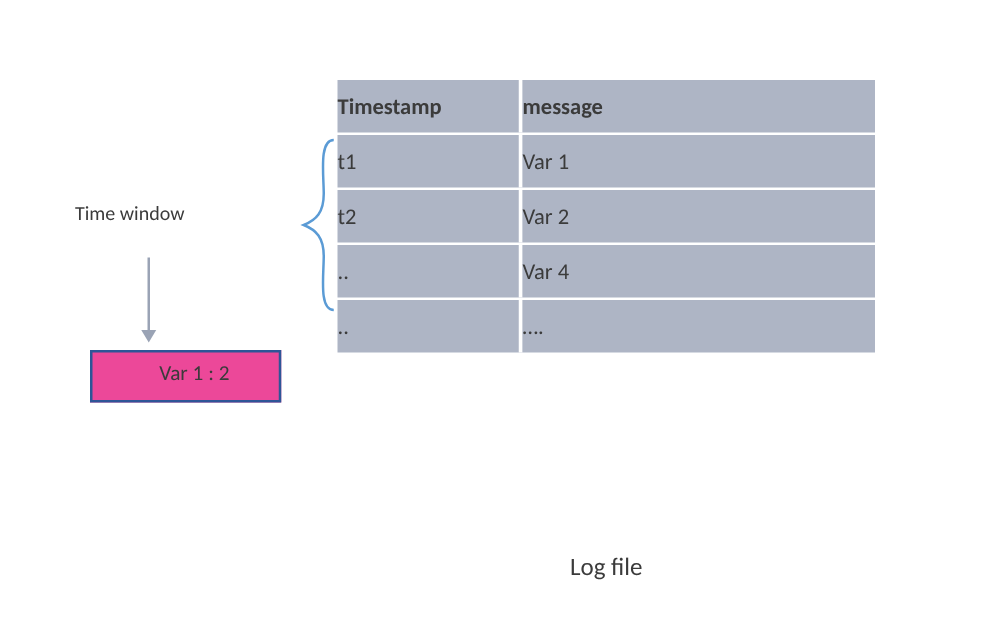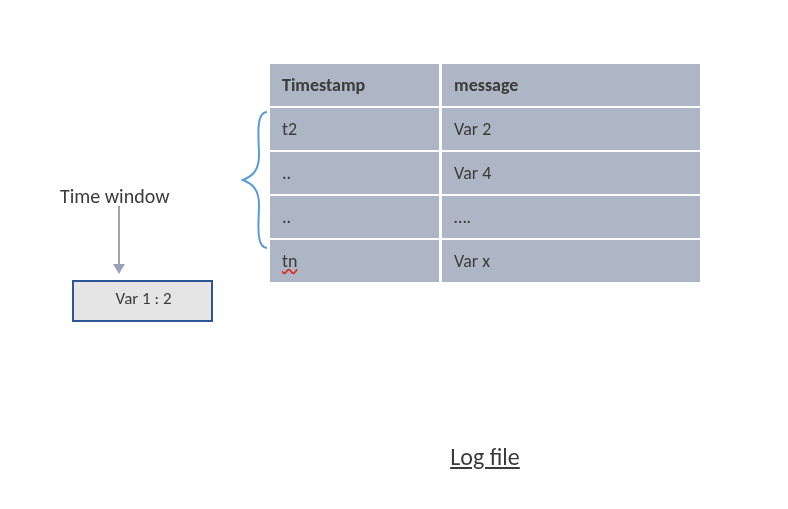--- a/index.html
+++ b/index.html
@@ -22,21 +22,21 @@
     position: absolute;
     left: 270px;
     top: 62px;
     width: 430px;
     border-collapse: separate;
     border-spacing: 0 2px;
   }
   .log-table th,
   .log-table td {
     background: #aeb5c5;
-    padding: 10px 12px;
+    padding: 10px 0;
     text-align: left;
     font-size: 18px;
     font-weight: 400;
     border-right: 3px solid #ffffff;
   }
   .log-table th {
     font-weight: 600;
   }
   .log-table th:last-child,
   .log-table td:last-child {
@@ -48,30 +48,29 @@
     text-decoration: underline wavy #d93025;
     text-decoration-skip-ink: none;
   }
 
   .caption {
     position: absolute;
     left: 270px;
     top: 442px;
     width: 430px;
     text-align: center;
-    font-size: 24px;
-    text-decoration: underline;
+    font-size: 20px;
   }
 
   
   .tw-label {
     position: absolute;
     left: 60px;
-    top: 184px;
-    font-size: 20px;
+    top: 162px;
+    font-size: 16px;
     text-align: center;
   }
   
   .arrow-down {
     position: absolute;
     left: 118px;
     top: 206px;
     width: 0;
   }
   .arrow-down .shaft {
@@ -92,23 +91,23 @@
     border-right: 6px solid transparent;
     border-top: 10px solid #9aa3b5;
   }
 
   
   .result-box {
     position: absolute;
     left: 72px;
     top: 280px;
     width: 115px;
-    background: #e5e5e5;
+    background: #ec4899;
     border: 2px solid #2e5597;
-    padding: 6px 10px 10px 12px;
+    padding: 6px 10px 10px 24px;
     font-size: 17px;
     line-height: 1.3;
     text-align: center;
   }
   .result-box div { white-space: nowrap; }
 
   
   .bracket {
     position: absolute;
     left: 239px;
@@ -146,33 +145,33 @@
 
   <table class="log-table">
     <thead>
       <tr>
         <th class="col-ts">Timestamp</th>
         <th>message</th>
       </tr>
     </thead>
     <tbody>
       <tr>
+        <td>t1</td>
+        <td>Var 1</td>
+      </tr>
+      <tr>
         <td>t2</td>
         <td>Var 2</td>
       </tr>
       <tr>
         <td>..</td>
         <td>Var 4</td>
       </tr>
       <tr>
         <td>..</td>
         <td>….</td>
       </tr>
-      <tr>
-        <td><span class="red-wavy">tn</span></td>
-        <td>Var x</td>
-      </tr>
     </tbody>
   </table>
 
   <div class="caption">Log file</div>
 
 </div>
 
 </body></html>

